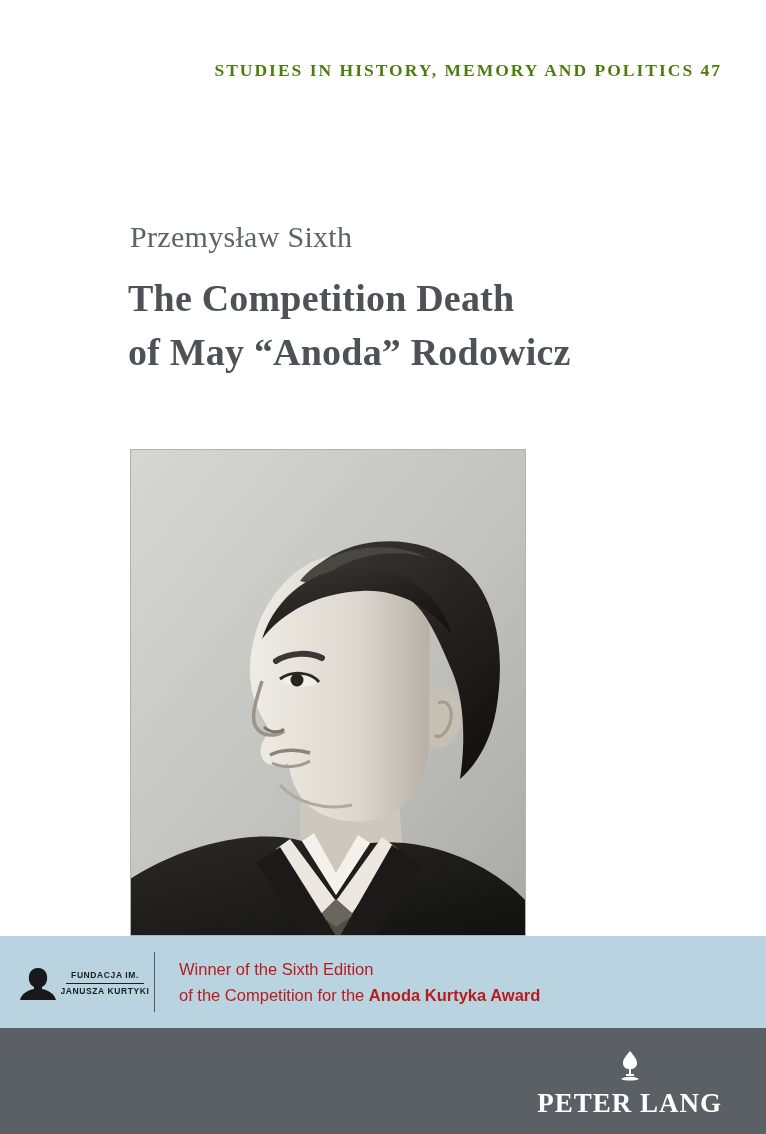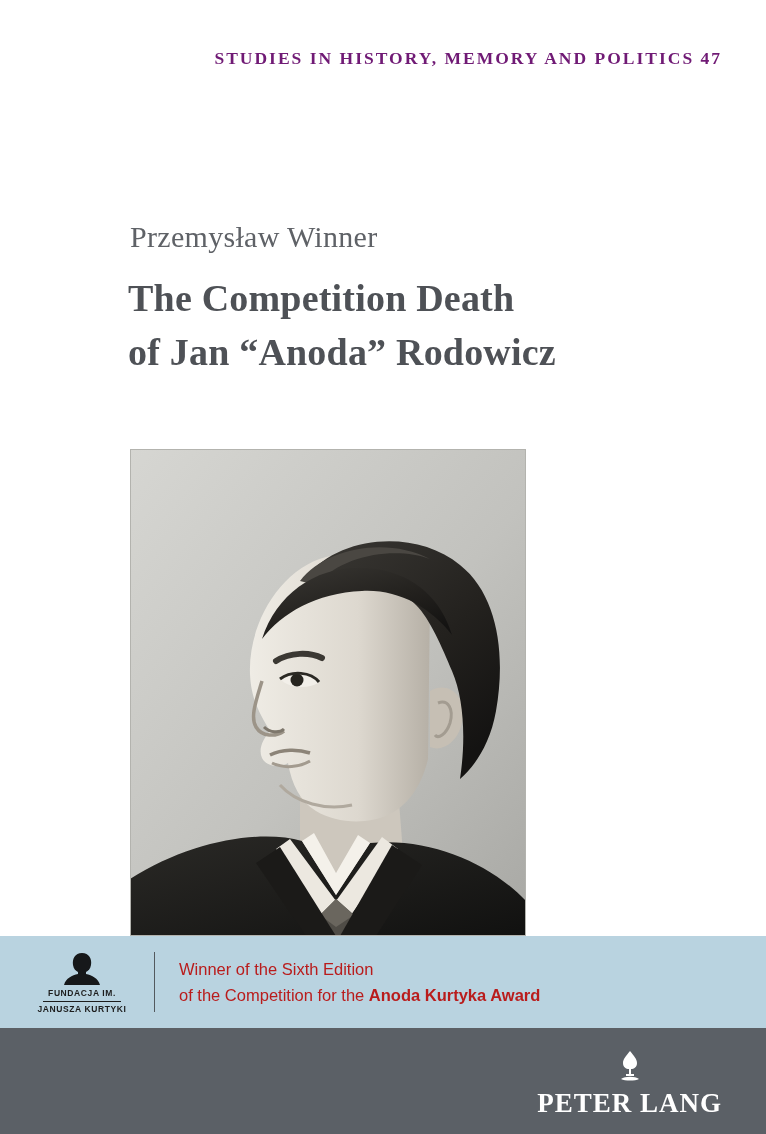--- a/index.html
+++ b/index.html
@@ -14,26 +14,26 @@
     position: relative;
     width: 766px;
     height: 1134px;
     background: #ffffff;
     overflow: hidden;
   }
 
   
   .series-line {
     position: absolute;
-    top: 48px;
+    top: 60px;
     right: 44px;
     font-family: "Liberation Serif", serif;
     font-size: 17.5px;
     letter-spacing: 2.0px;
-    color: #701a75;
+    color: #4d7c0f;
     font-weight: 700;
     text-transform: uppercase;
     white-space: nowrap;
   }
 
   
   .author {
     position: absolute;
     left: 130px;
     top: 220px;
@@ -85,21 +85,21 @@
     width: 766px;
     height: 92px;
     background: #b9d3e0;
     display: flex;
     align-items: center;
   }
   .award-logo {
     width: 150px;
     min-width: 150px;
     display: flex;
-    flex-direction: column;
+    flex-direction: row;
     align-items: center;
     justify-content: center;
     padding-left: 14px;
     box-sizing: border-box;
   }
   .award-logo .mark {
     width: 46px;
     height: 36px;
     position: relative;
   }
@@ -167,25 +167,25 @@
     white-space: nowrap;
   }
 </style>
 </head>
 <body>
 
 <div class="cover">
 
   <div class="series-line">STUDIES IN HISTORY, MEMORY AND POLITICS 47</div>
 
-  <div class="author">Przemysław Winner</div>
+  <div class="author">Przemysław Sixth</div>
 
   <div class="title">
     <span class="line">The Competition Death</span>
-    <span class="line">of Jan “Anoda” Rodowicz</span>
+    <span class="line">of May “Anoda” Rodowicz</span>
   </div>
 
   <div class="photo">
     <svg viewBox="0 0 396 487" preserveAspectRatio="xMidYMid slice">
       <defs>
         <linearGradient id="bg" x1="0" y1="0" x2="1" y2="1">
           <stop offset="0%" stop-color="#d6d6d2"></stop>
           <stop offset="55%" stop-color="#c2c2be"></stop>
           <stop offset="100%" stop-color="#a8a8a4"></stop>
         </linearGradient>

